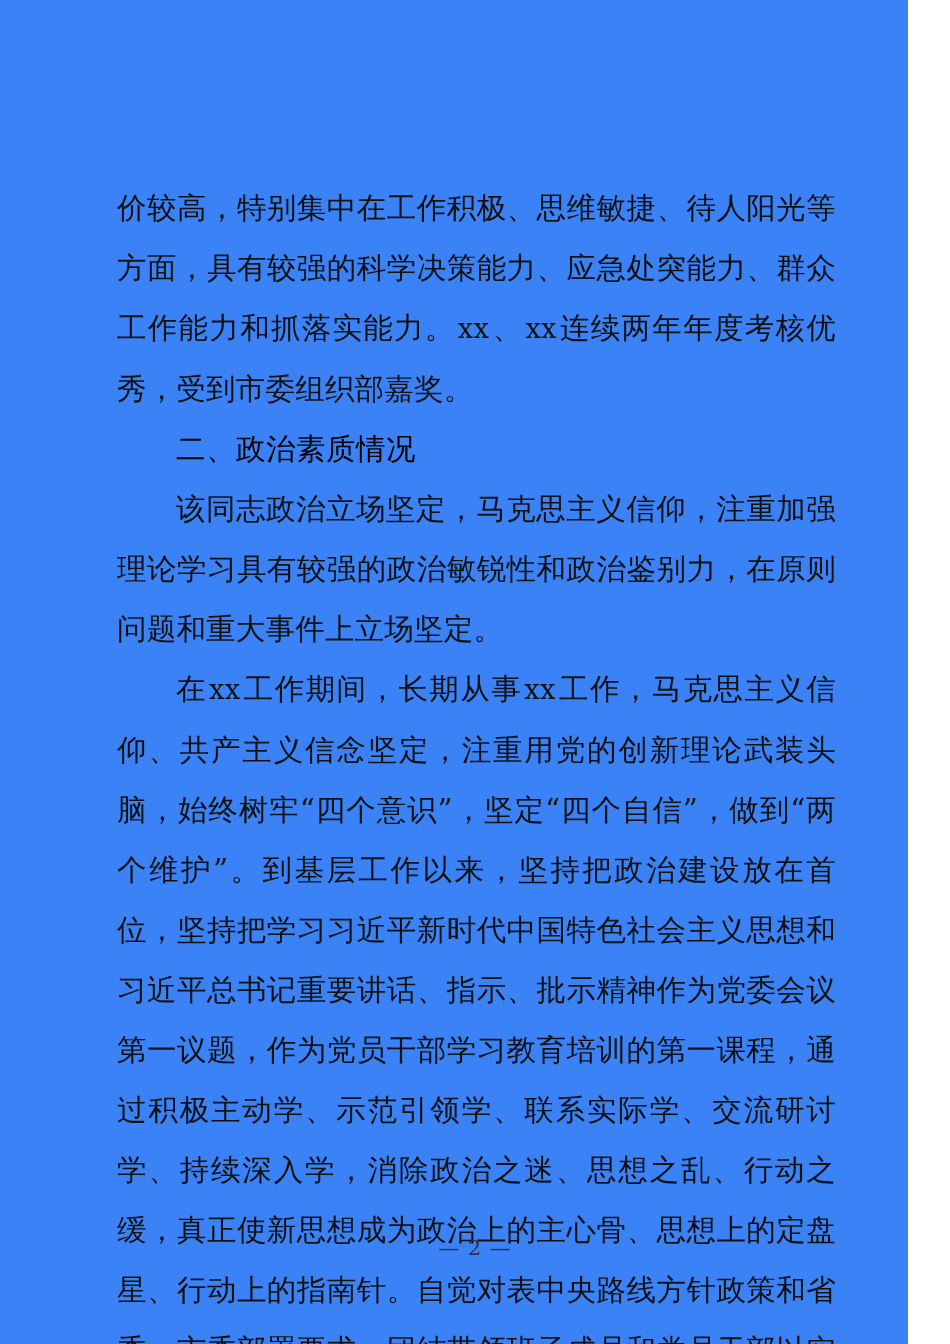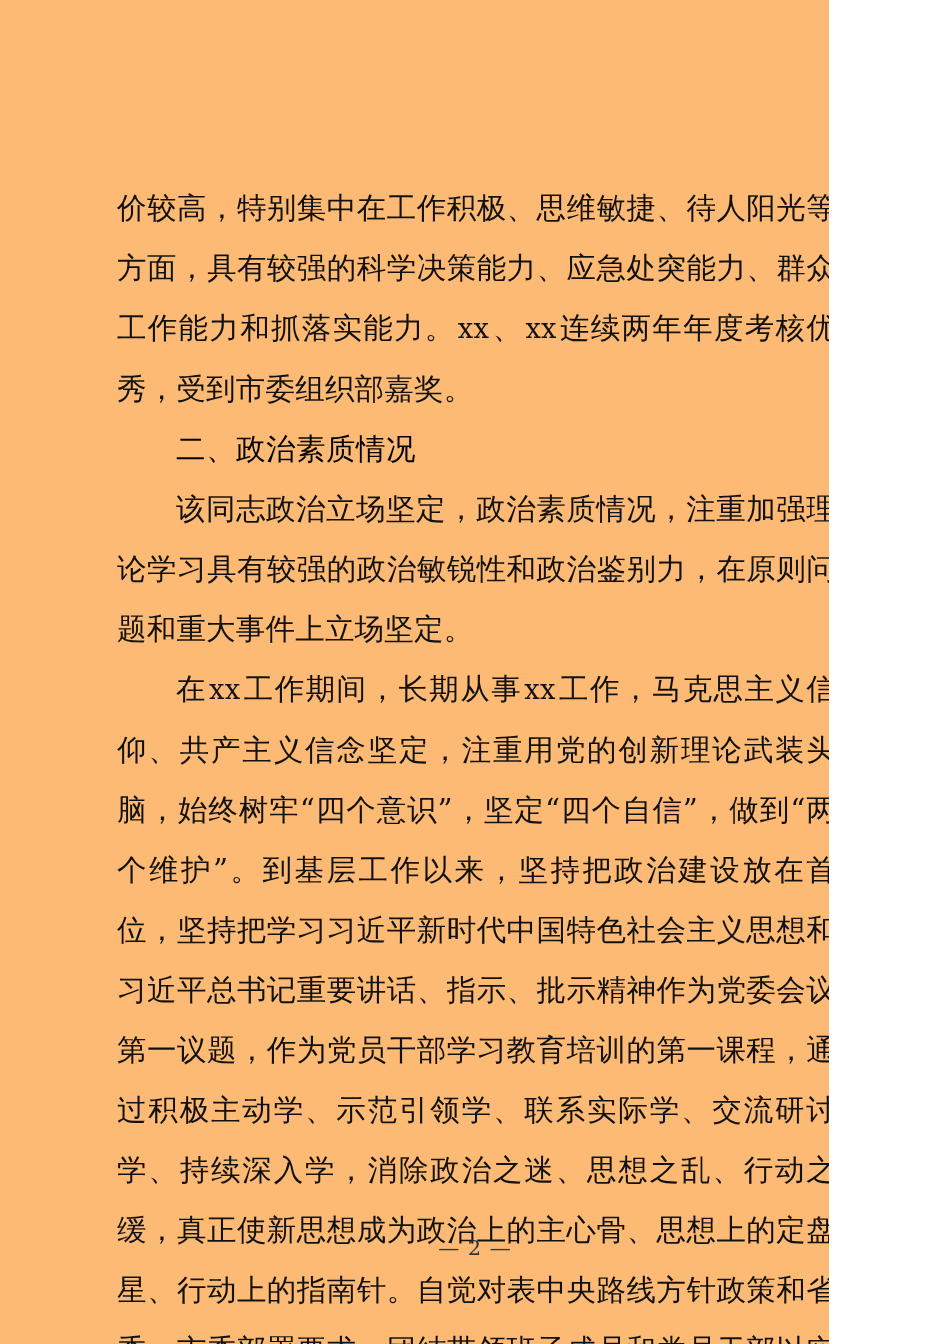--- a/index.html
+++ b/index.html
@@ -8,23 +8,23 @@
     padding: 0;
     background: #ffffff;
   }
 
   body {
     font-family: "DejaVu Serif", "Liberation Serif", serif;
   }
 
   .page {
     position: relative;
-    width: 829px;
+    width: 908px;
     height: 1344px;
-    background: #fdba74;
+    background: #3b82f6;
     overflow: hidden;
     box-sizing: border-box;
   }
 
   .text-block {
     position: absolute;
     left: 117px;
     top: 178px;
     width: 719px;
   }
@@ -83,21 +83,21 @@
 <body>
 
 <div class="page">
 
   <div class="text-block">
 
     <p class="para continued">价较高，特别集中在工作积极、思维敏捷、待人阳光等方面，具有较强的科学决策能力、应急处突能力、群众工作能力和抓落实能力。<span class="latin">xx</span>、<span class="latin">xx</span>连续两年年度考核优秀，受到市委组织部嘉奖。</p>
 
     <h2 class="heading">二、政治素质情况</h2>
 
-    <p class="para indented">该同志政治立场坚定，政治素质情况，注重加强理论学习具有较强的政治敏锐性和政治鉴别力，在原则问题和重大事件上立场坚定。</p>
+    <p class="para indented">该同志政治立场坚定，马克思主义信仰，注重加强理论学习具有较强的政治敏锐性和政治鉴别力，在原则问题和重大事件上立场坚定。</p>
 
     <p class="para indented">在<span class="latin">xx</span>工作期间，长期从事<span class="latin">xx</span>工作，马克思主义信仰、共产主义信念坚定，注重用党的创新理论武装头脑，始终树牢“四个意识”，坚定“四个自信”，做到“两个维护”。到基层工作以来，坚持把政治建设放在首位，坚持把学习习近平新时代中国特色社会主义思想和习近平总书记重要讲话、指示、批示精神作为党委会议第一议题，作为党员干部学习教育培训的第一课程，通过积极主动学、示范引领学、联系实际学、交流研讨学、持续深入学，消除政治之迷、思想之乱、行动之缓，真正使新思想成为政治上的主心骨、思想上的定盘星、行动上的指南针。自觉对表中央路线方针政策和省委、市委部署要求，团结带领班子成员和党员干部以实际行动落地落实。到乡镇工作不到半年时间，就跑遍了乡所有的贫困户，如期完成</p>
 
   </div>
 
   <div class="footer">— 2 —</div>
 
 </div>
 
 </body></html>

